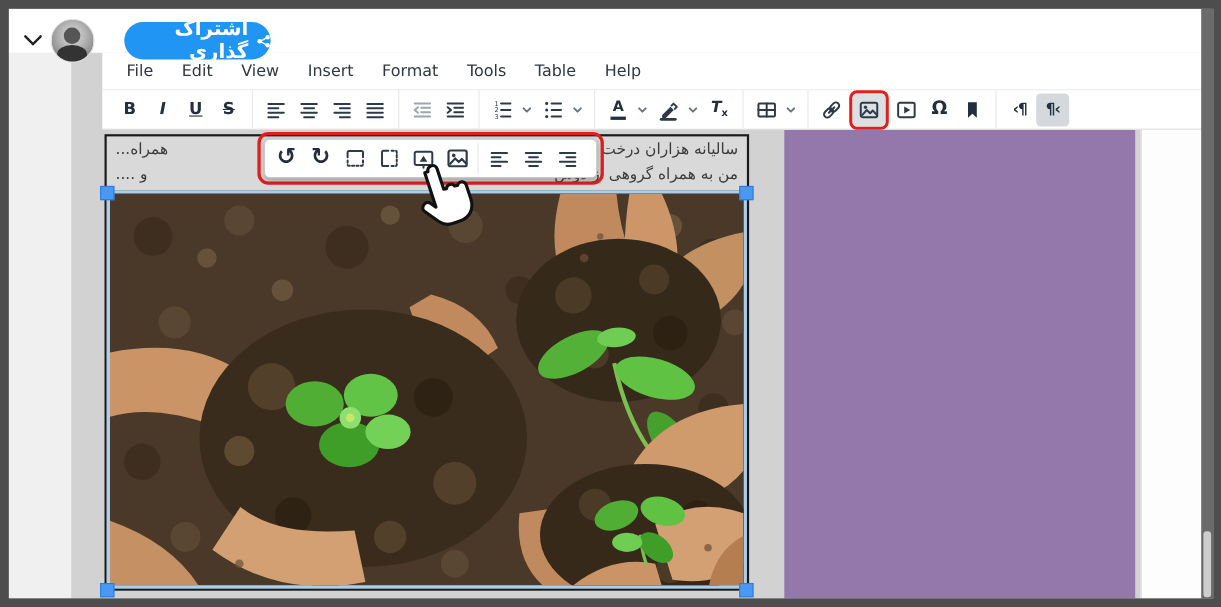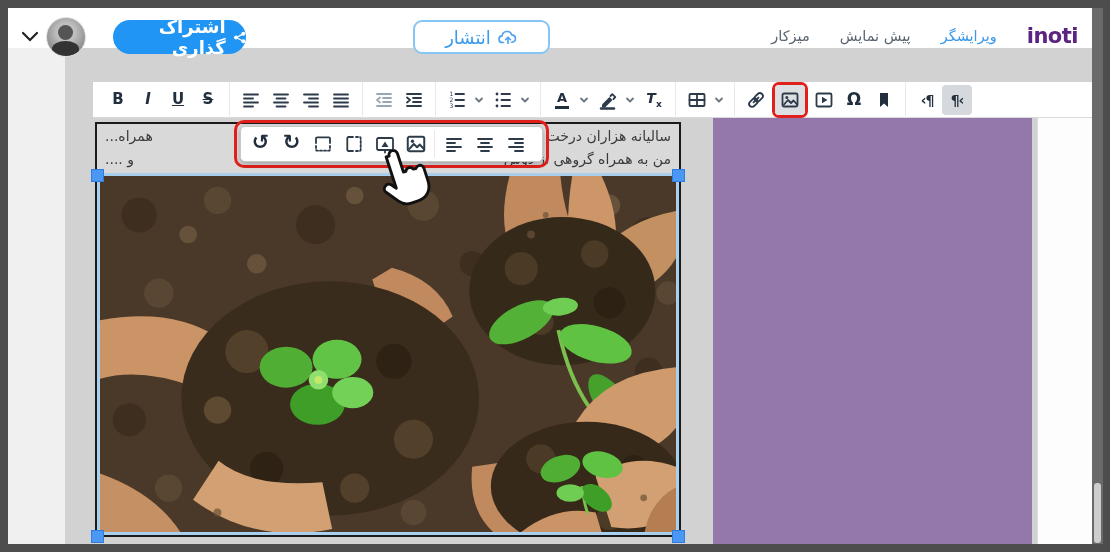--- a/index.html
+++ b/index.html
@@ -102,40 +102,36 @@
           <g fill="#fff">
             <circle cx="12.4" cy="3.6" r="2.4"></circle>
             <circle cx="3.6" cy="8" r="2.4"></circle>
             <circle cx="12.4" cy="12.4" r="2.4"></circle>
           </g>
         </svg>
       <span>اشتراک گذاری</span>
     </div>
 
 
-    <div class="abs btn btn-publish">
-      <svg width="20" height="16" viewBox="0 0 20 16" style="stroke:#4da3ef;fill:none;stroke-width:1.6;stroke-linecap:round;stroke-linejoin:round">
-          <path d="M5.5 13.5 H4.5 a3.3 3.3 0 0 1 -0.4 -6.6 a5 5 0 0 1 9.7 -1 a3.7 3.7 0 0 1 0.8 7.3 h-1.1"></path>
-          <path d="M10 14.5 V8.5"></path>
-          <path d="M7.6 10.6 10 8.2 12.4 10.6"></path>
-        </svg>
-      <span>انتشار</span>
-    </div>
-
-    <div class="abs hnav">
-      <span class="navitem">میزکار</span>
-      <span class="navitem">پیش نمایش</span>
-      <span class="navitem active">ویرایشگر</span>
-      <span class="logo">inoti</span>
-    </div>
+
   </div>
 
   <div class="abs stripA"></div>
   <div class="abs stripB"></div>
 
+  <div class="abs menubar">
+    <span class="menuitem">File</span>
+    <span class="menuitem">Edit</span>
+    <span class="menuitem">View</span>
+    <span class="menuitem">Insert</span>
+    <span class="menuitem">Format</span>
+    <span class="menuitem">Tools</span>
+    <span class="menuitem">Table</span>
+    <span class="menuitem">Help</span>
+  </div>
 
   <div class="abs toolbar">
     <span class="tbtn">
         <span class="glyph">B</span>
       </span>
     <span class="tbtn">
         <span class="glyph it">I</span>
       </span>
     <span class="tbtn">
         <span class="glyph un">U</span>

